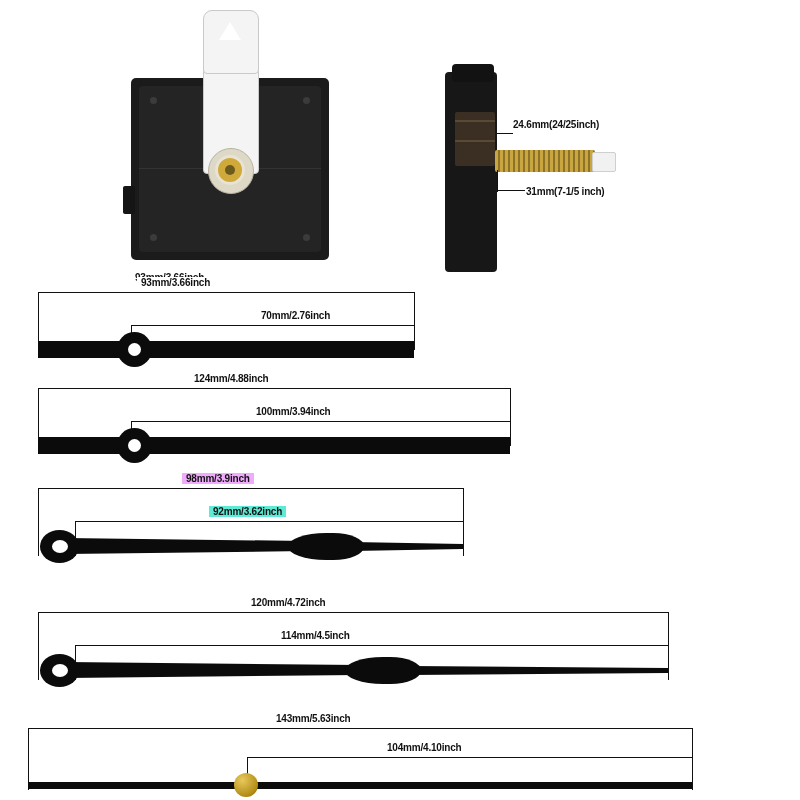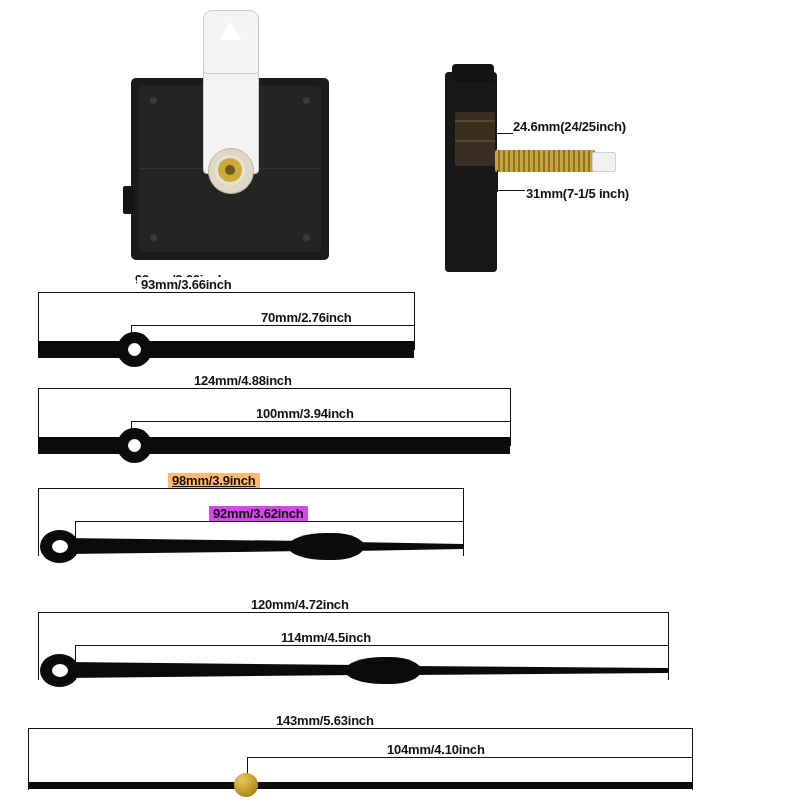--- a/index.html
+++ b/index.html
@@ -10,21 +10,21 @@
     position:relative;
     overflow:hidden;
     color:#111;
   }
   .stage{position:absolute;inset:0;}
 
   
   .abs{position:absolute;}
   .lbl{
     position:absolute;
-    font-size:13px;
+    font-size:10px;
     font-weight:700;
     color:#111;
     white-space:nowrap;
     letter-spacing:-0.2px;
   }
   .dim-line{position:absolute;background:#111;height:1px;}
   .dim-tick{position:absolute;background:#111;width:1px;}
 
   
   .mv-body{
@@ -208,26 +208,26 @@
 
     <div class="hand-bar" style="left:38px;top:437px;width:472px;height:17px;"></div>
     <div class="hand-hub" style="left:117px;top:428px;width:35px;height:35px;"></div>
     <div class="hand-hub-hole" style="left:128px;top:439px;width:13px;height:13px;"></div>
   </div>
 
   <div>
     <div class="dim-line" style="left:38px;top:488px;width:425px;"></div>
     <div class="dim-tick" style="left:38px;top:488px;height:68px;"></div>
     <div class="dim-tick" style="left:463px;top:488px;height:68px;"></div>
-    <div class="lbl" style="left:168px;top:473px;background:#fdba74;padding:0 4px;text-decoration:underline;">98mm/3.9inch</div>
+    <div class="lbl" style="left:182px;top:473px;background:#f0abfc;padding:0 4px;">98mm/3.9inch</div>
 
     <div class="dim-line" style="left:75px;top:521px;width:388px;"></div>
     <div class="dim-tick" style="left:75px;top:521px;height:35px;"></div>
     <div class="dim-tick" style="left:463px;top:521px;height:35px;"></div>
-    <div class="lbl" style="left:209px;top:506px;background:#d946ef;padding:0 4px;">92mm/3.62inch</div>
+    <div class="lbl" style="left:209px;top:506px;background:#5eead4;padding:0 4px;">92mm/3.62inch</div>
 
     <div class="hand-taper" style="left:66px;top:538px;width:240px;height:16px;clip-path:polygon(0 0,100% 3px,100% 13px,0 100%);"></div>
     <div class="leaf" style="left:288px;top:533px;width:76px;height:27px;border-radius:50% 40% 40% 50%/50%;"></div>
     <div class="hand-taper" style="left:352px;top:542px;width:111px;height:9px;clip-path:polygon(0 0,100% 2px,100% 7px,0 100%);"></div>
     <div class="hand-hub" style="left:40px;top:530px;width:39px;height:33px;border-radius:50%;"></div>
     <div class="hand-hub-hole" style="left:52px;top:540px;width:16px;height:13px;border-radius:50%;"></div>
   </div>
 
   <div>
     <div class="dim-line" style="left:38px;top:612px;width:630px;"></div>

